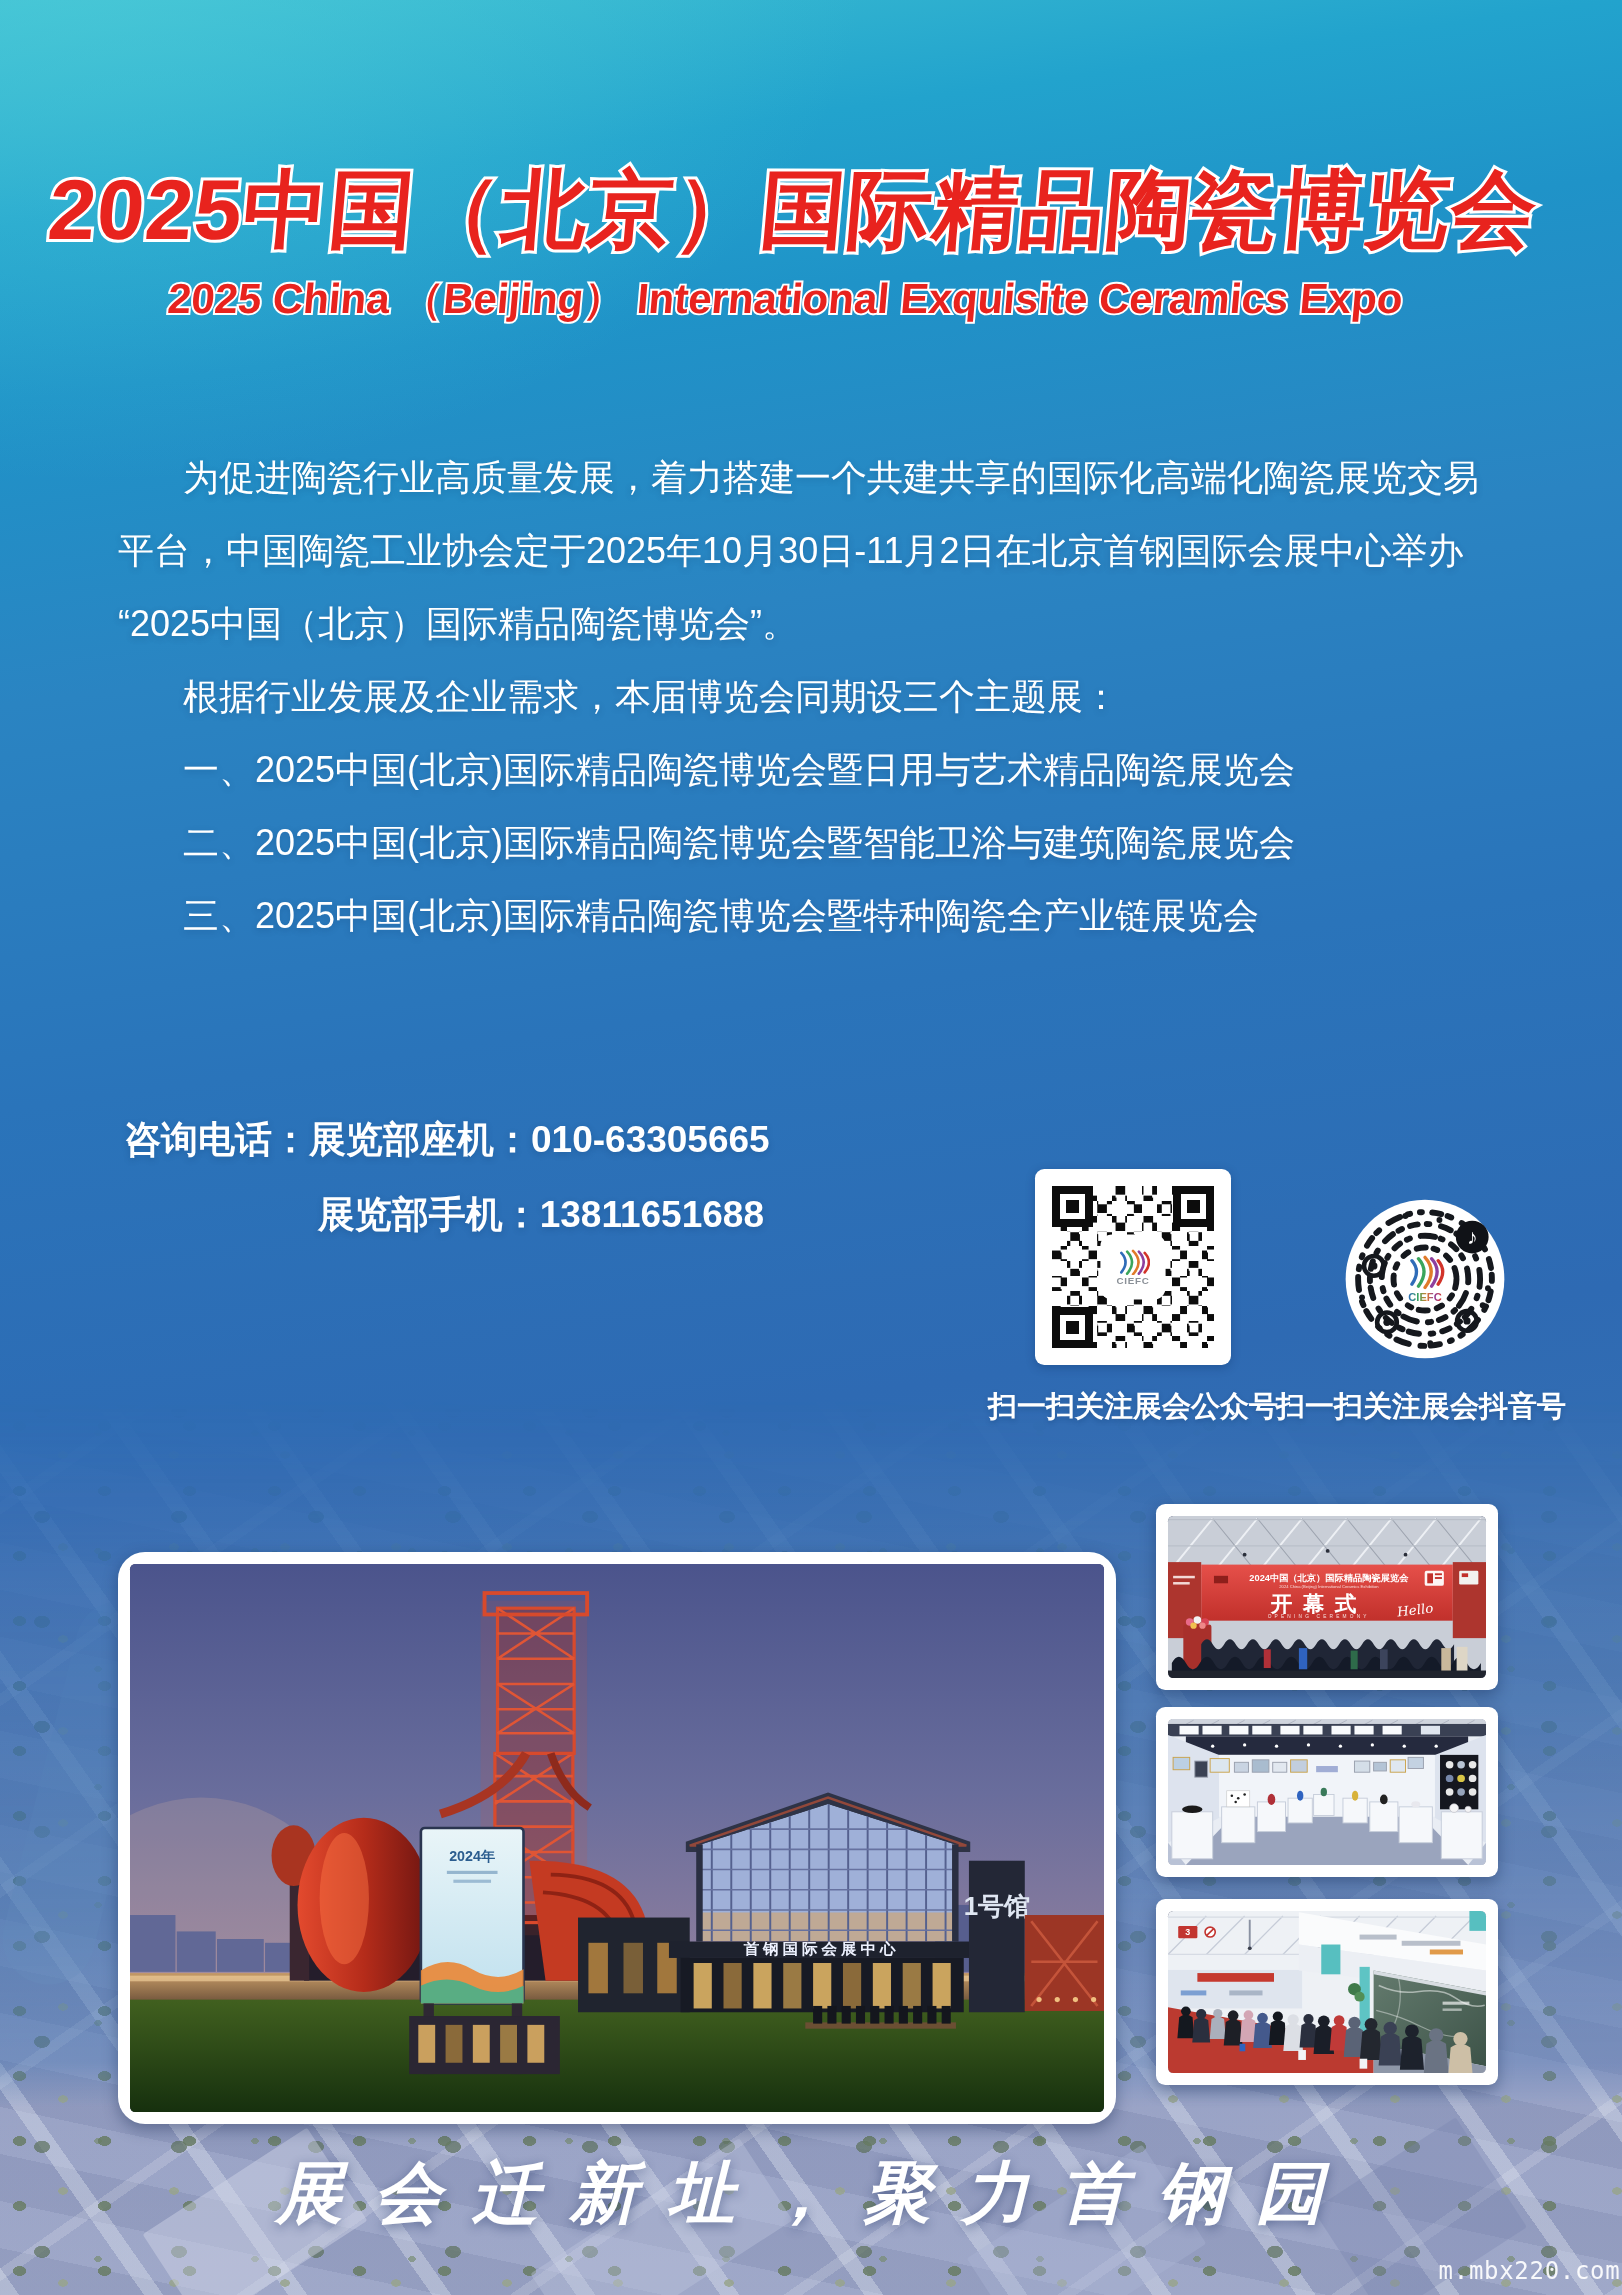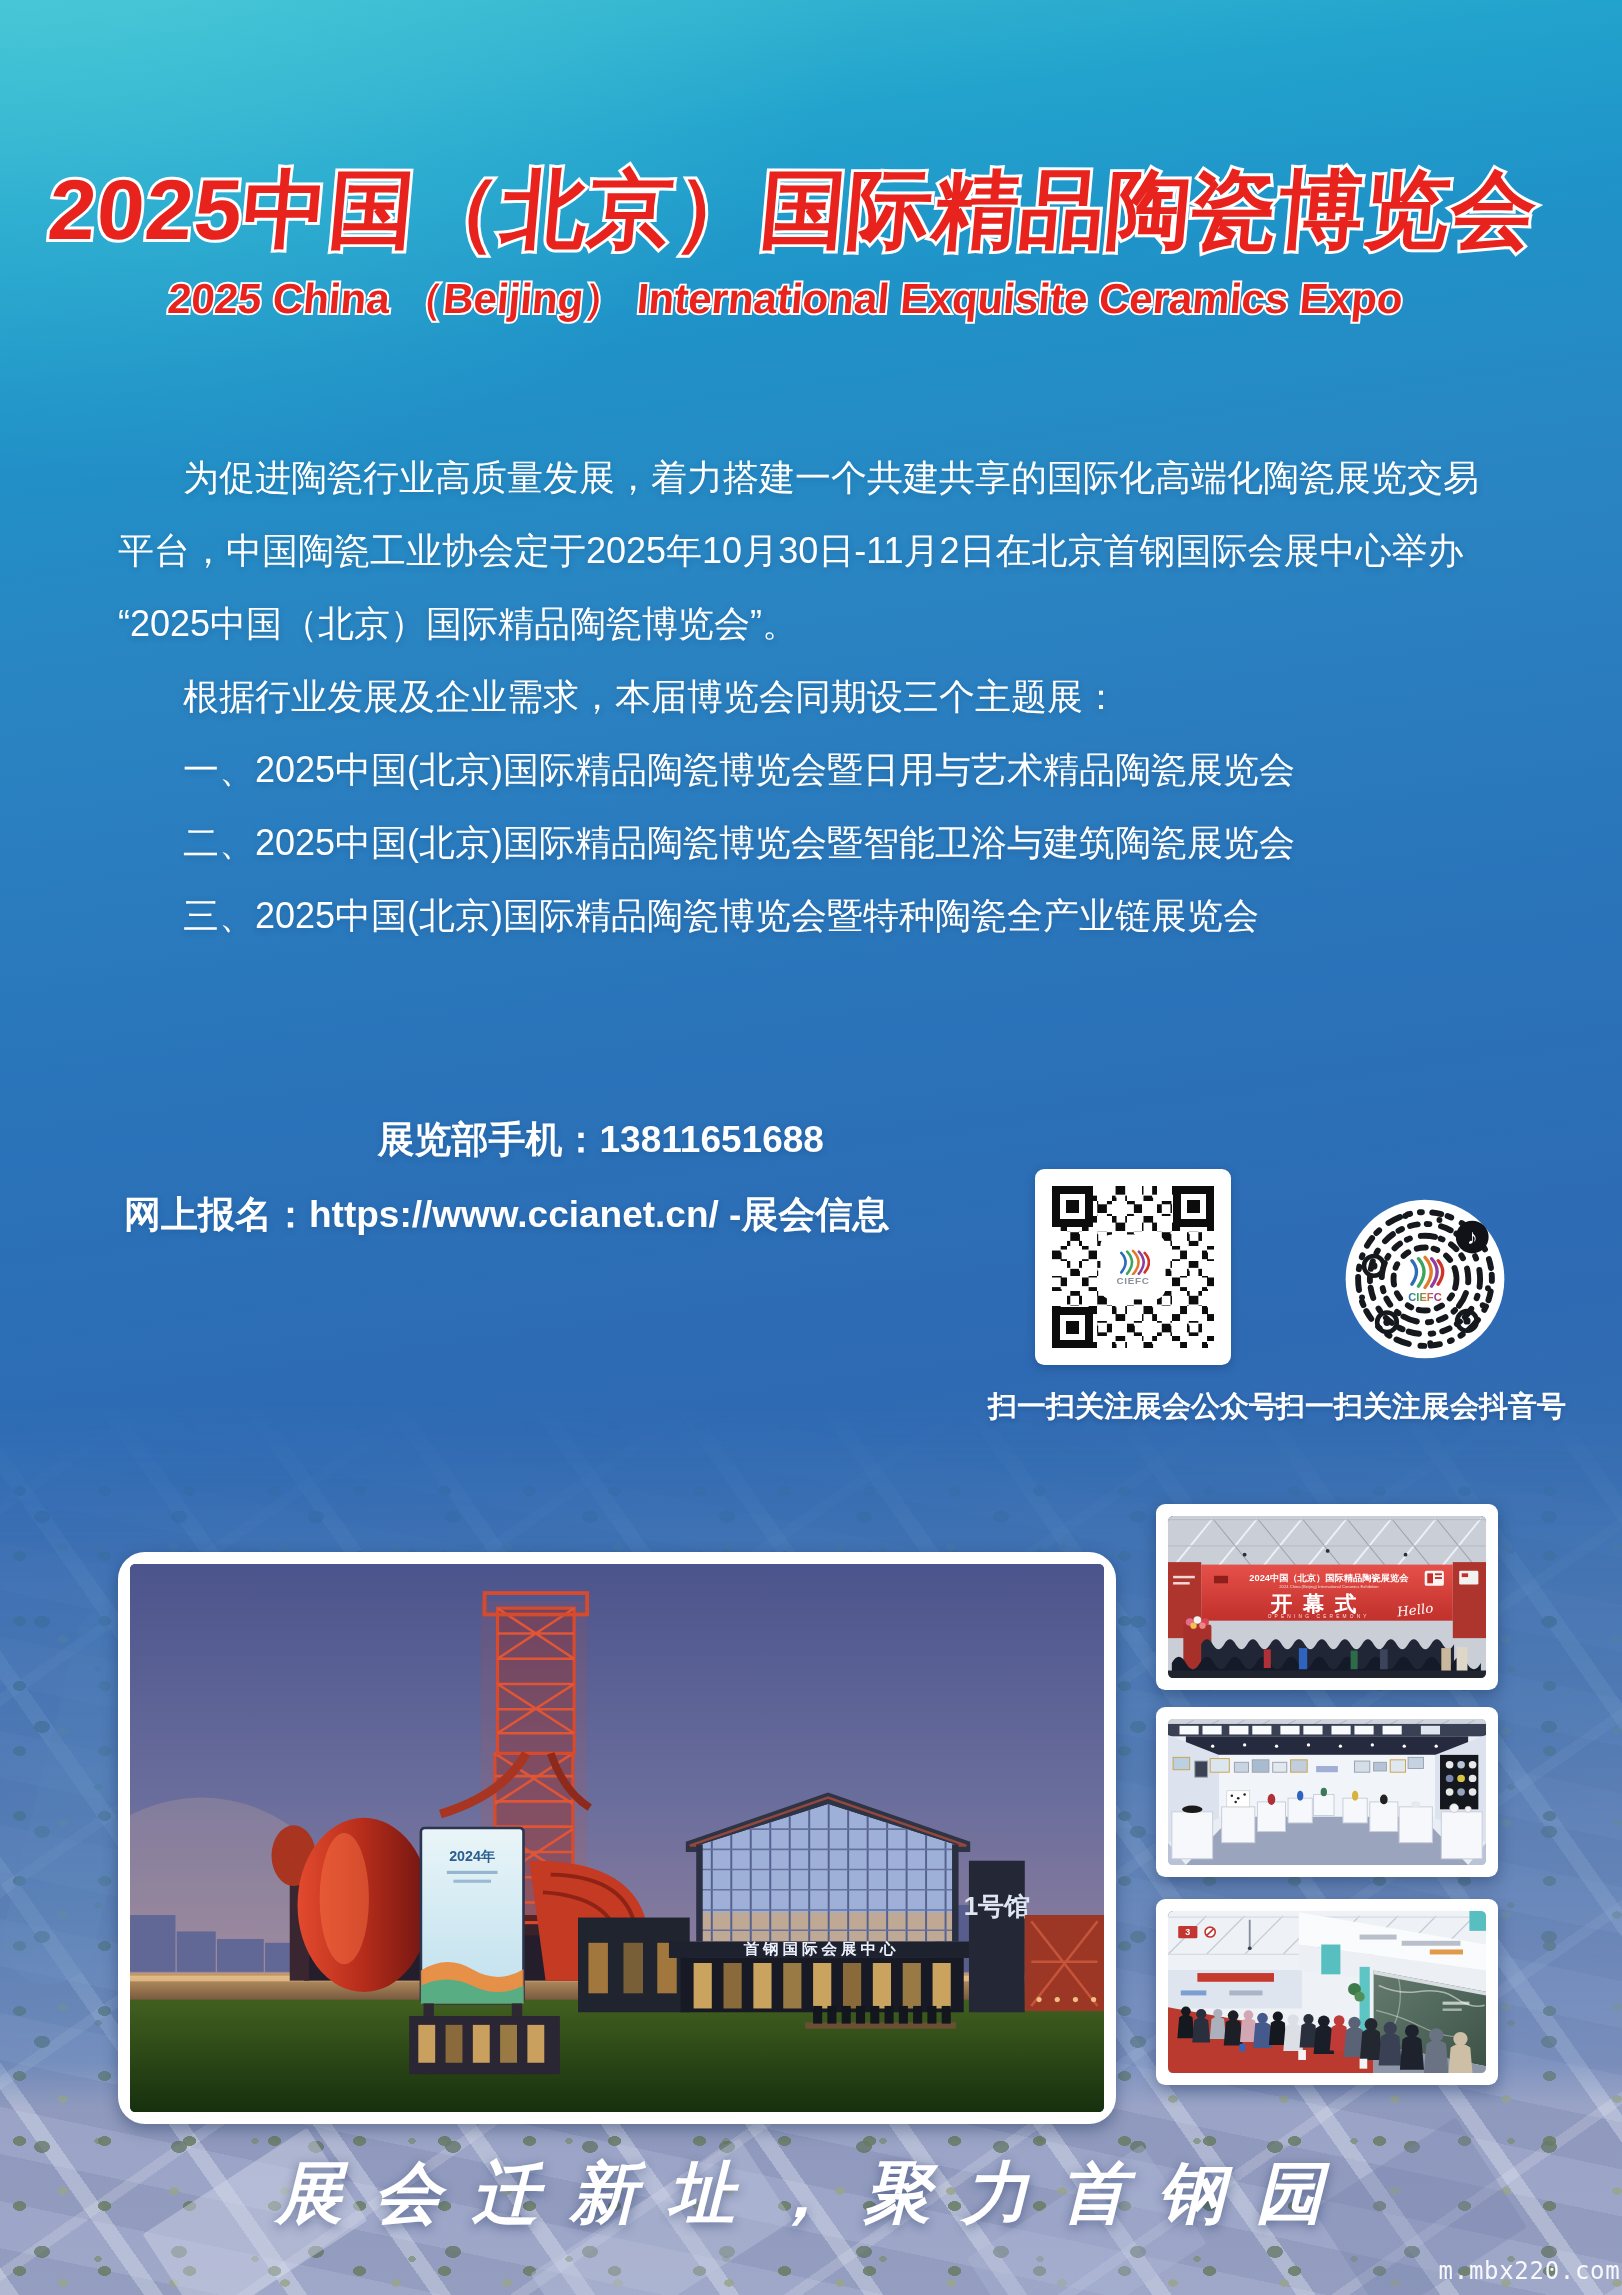--- a/index.html
+++ b/index.html
@@ -99,27 +99,28 @@
     <div class="ln ind">为促进陶瓷行业高质量发展，着力搭建一个共建共享的国际化高端化陶瓷展览交易</div>
     <div class="ln">平台，中国陶瓷工业协会定于2025年10月30日-11月2日在北京首钢国际会展中心举办</div>
     <div class="ln">“2025中国（北京）国际精品陶瓷博览会”。</div>
     <div class="ln ind">根据行业发展及企业需求，本届博览会同期设三个主题展：</div>
     <div class="ln ind">一、2025中国(北京)国际精品陶瓷博览会暨日用与艺术精品陶瓷展览会</div>
     <div class="ln ind">二、2025中国(北京)国际精品陶瓷博览会暨智能卫浴与建筑陶瓷展览会</div>
     <div class="ln ind">三、2025中国(北京)国际精品陶瓷博览会暨特种陶瓷全产业链展览会</div>
   </div>
 
   <div class="contact">
+    <div class="row">
+      <span>咨询电话：</span>
+      <span>展览部座机：</span>
+      <span>010-63305665</span>
+    </div>
     <div class="row r2">
       <span>展览部手机：</span>
       <span>13811651688</span>
-    </div>
-    <div class="row">
-      <span>网上报名：</span>
-      <span>https://www.ccianet.cn/ -展会信息</span>
     </div>
   </div>
 
   <div class="qr-wechat">
     <div class="qr-pattern">
       <div class="fd tl"></div>
       <div class="fd tr"></div>
       <div class="fd bl"></div>
     </div>
     <div class="qr-badge">

